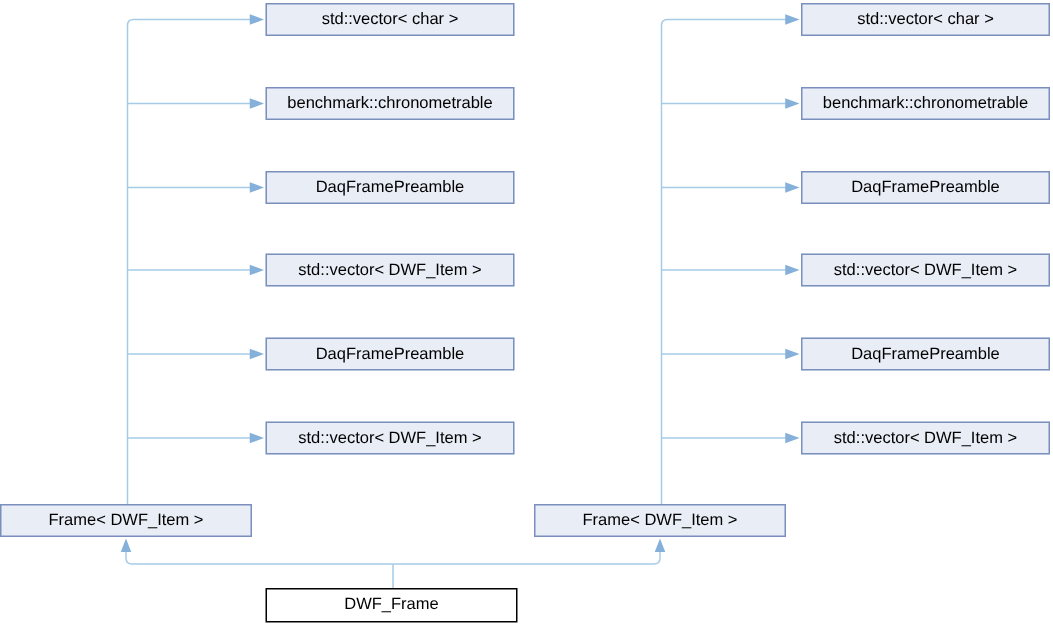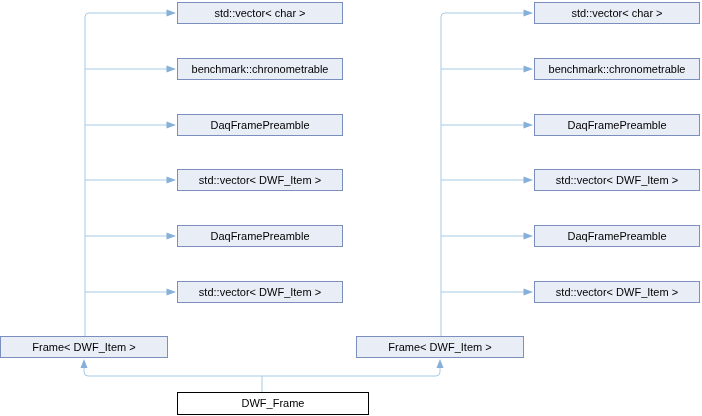--- a/index.html
+++ b/index.html
@@ -102,15 +102,15 @@
   <div class="node" style="left:534px;top:2px;width:166px;">std::vector&lt; char &gt;</div>
   <div class="node" style="left:534px;top:58px;width:166px;">benchmark::chronometrable</div>
   <div class="node" style="left:534px;top:114px;width:166px;">DaqFramePreamble</div>
   <div class="node" style="left:534px;top:169px;width:166px;">std::vector&lt; DWF_Item &gt;</div>
   <div class="node" style="left:534px;top:225px;width:166px;">DaqFramePreamble</div>
   <div class="node" style="left:534px;top:281px;width:166px;">std::vector&lt; DWF_Item &gt;</div>
 
   <div class="node" style="left:0px;top:336px;width:168px;">Frame&lt; DWF_Item &gt;</div>
   <div class="node" style="left:356px;top:336px;width:168px;">Frame&lt; DWF_Item &gt;</div>
 
-  <div class="node main" style="left:177px;top:392px;width:192px;">DWF_Frame</div>
+  <div class="node main" style="left:177px;top:392px;width:168px;">DWF_Frame</div>
 
 </div>
 
 </body></html>

